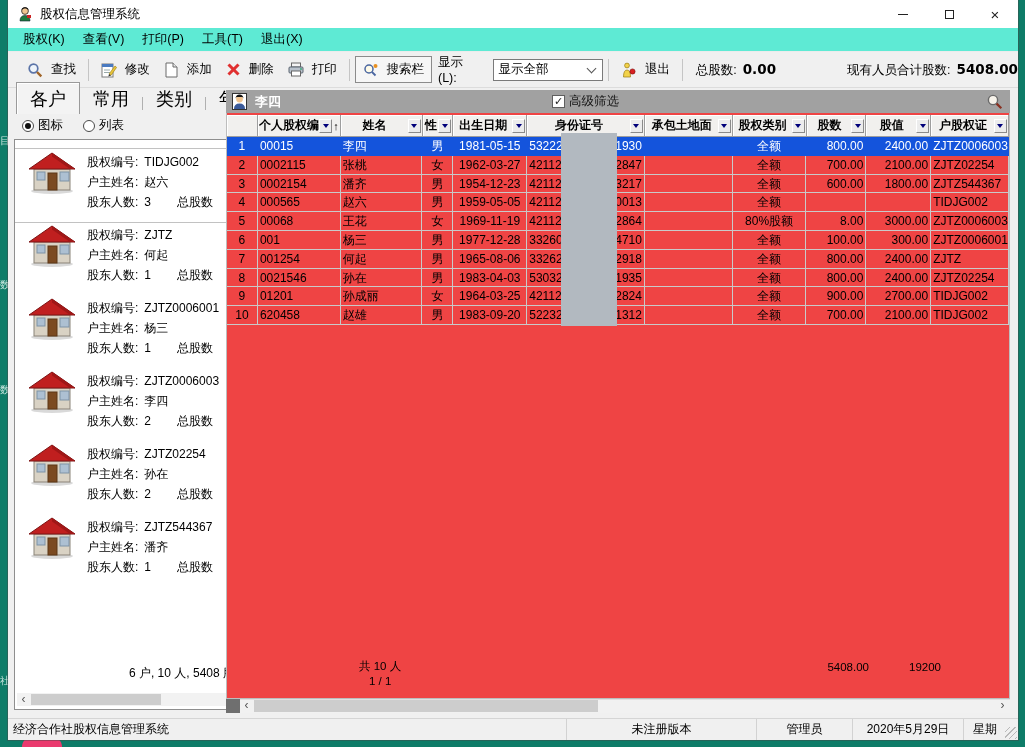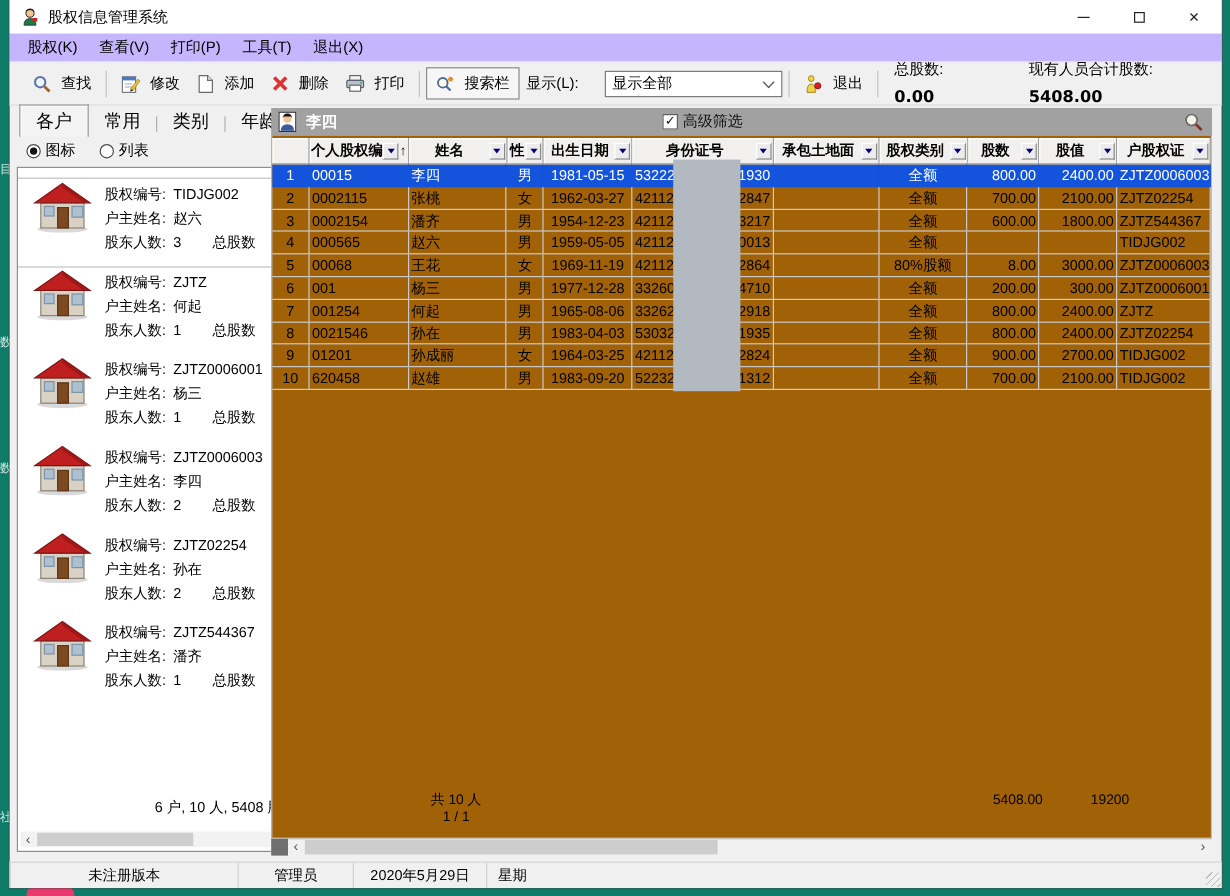--- a/index.html
+++ b/index.html
@@ -17,36 +17,36 @@
 
   .titlebar { position:absolute; left:0; top:0; width:100%; height:28px; background:#fff; display:flex; align-items:center; }
   .app-icon { margin-left:9px; }
   .title-text { margin-left:7px; font-size:12.5px; }
   .win-controls { margin-left:auto; display:flex; height:28px; }
   .win-btn { width:46px; height:28px; display:flex; align-items:center; justify-content:center; color:#222; }
   .glyph-min { width:10px; border-top:1px solid #222; }
   .glyph-max { width:9px; height:9px; border:1px solid #222; }
   .glyph-close { font-size:15px; line-height:1; }
 
-  .menubar { position:absolute; left:0; top:28px; width:100%; height:24px; background:#c4b5fd; display:flex; align-items:center; padding-left:6px; border-bottom:1px solid #ececec; }
+  .menubar { position:absolute; left:0; top:28px; width:100%; height:24px; background:#5eead4; display:flex; align-items:center; padding-left:6px; border-bottom:1px solid #ececec; }
   .menu-item { padding:3px 9px; font-size:12.5px; }
 
   .toolbar { position:absolute; left:0; top:52px; width:100%; height:36px; background:#f0f0f0; border-bottom:1px solid #dcdcdc; display:flex; align-items:center; padding-left:12px; }
   .tb-btn { display:flex; align-items:center; gap:8px; padding:4px 7px; font-size:12.5px; white-space:nowrap; }
   .tb-sep { width:1px; height:22px; background:#c5c5c5; margin:0 5px; }
   .tb-toggled { border:1px solid #8b8b8b; background:#f6f6f6; }
   .display-label { margin-left:6px; font-size:12.5px; }
   .combo { margin-left:22px; width:148px; height:22px; background:#fff; border:1px solid #7a7a7a; display:flex; align-items:center; }
   .combo-value { flex:1; padding-left:5px; font-size:12.5px; overflow:hidden; white-space:nowrap; }
   .combo-arrow { width:7px; height:7px; border-right:1.6px solid #555; border-bottom:1.6px solid #555; transform:rotate(45deg); margin:-3px 7px 0 0; }
-  .tb-stat { display:flex; align-items:baseline; gap:6px; font-size:12.5px; white-space:nowrap;flex-direction:column; }
+  .tb-stat { display:flex; align-items:baseline; gap:6px; font-size:12.5px; white-space:nowrap; }
   .tb-stat b { font-size:13.5px; font-family:"DejaVu Sans",sans-serif; }
 
   
-  .tabstrip { position:absolute; left:8px; top:90px; height:24px; display:flex; align-items:flex-end; font-size:15px; }
+  .tabstrip { position:absolute; left:8px; top:90px; height:24px; display:flex; align-items:flex-end; font-size:18px; }
   .tab { padding:4px 13px 3px 13px; }
   .tab.active { background:#f3f3f3; border:1px solid #9a9a9a; border-bottom:none; box-shadow:inset 1px 1px 0 #fff; }
   .tab-sep { width:1px; height:13px; background:#b0b0b0; margin-bottom:4px; }
 
   .radios { position:absolute; left:14px; top:117px; display:flex; gap:20px; align-items:flex-end; font-size:12.5px; }
   .radio { display:flex; align-items:center; gap:4px; }
   .radio-circle { width:12px; height:12px; border-radius:50%; border:1px solid #4a4a4a; background:#fff; display:flex; align-items:center; justify-content:center; }
   .radio-circle.sel::after { content:""; width:6px; height:6px; border-radius:50%; background:#111; }
 
   .listbox { position:absolute; left:6px; top:139px; width:232px; height:571px; background:#fff; border:1px solid #8e8e8e; overflow:hidden; }
@@ -64,21 +64,21 @@
   .sb-thumb { position:absolute; left:14px; top:1px; bottom:1px; width:130px; background:#cdcdcd; }
 
   
   .panel-header { position:absolute; left:218px; top:90px; width:784px; height:23px; background:#a1a1a1; display:flex; align-items:center; }
   .panel-user { margin-left:6px; }
   .panel-name { margin-left:8px; color:#fff; font-weight:bold; font-size:13px; }
   .panel-filter { position:absolute; left:326px; display:flex; align-items:center; gap:4px; color:#111; font-size:12.5px; }
   .checkbox { width:13px; height:13px; background:#fff; border:1px solid #5f5f5f; display:flex; align-items:center; justify-content:center; font-size:11px; line-height:1; color:#222; }
   .panel-mag { position:absolute; right:7px; top:3px; }
 
-  .table-area { position:absolute; left:218px; top:113px; width:784px; height:586px; background:#a16207; border:1px solid #bdbdbd; border-top:none; }
+  .table-area { position:absolute; left:218px; top:113px; width:784px; height:586px; background:#ef4444; border:1px solid #bdbdbd; border-top:none; }
   .tbl-header { display:flex; margin-top:2px; }
   .th { height:22px; background:#f1f0ee; border-right:1px solid #9e9e9e; border-bottom:1px solid #9e9e9e; box-shadow:inset 1px 1px 0 #fff; display:flex; align-items:center; justify-content:center; font-weight:bold; font-size:12px; overflow:hidden; white-space:nowrap; padding:0 1px; }
   .th-lab { flex:1; text-align:center; overflow:hidden; }
   .filter-btn { width:13px; height:14px; background:#ececec; border:1px solid; border-color:#fff #8a8a8a #8a8a8a #fff; display:flex; align-items:center; justify-content:center; flex:none; }
   .filter-btn::after { content:""; border-left:3.5px solid transparent; border-right:3.5px solid transparent; border-top:4px solid #00007a; }
   .sort-arrow { font-weight:bold; font-size:11px; margin-left:1px; flex:none; }
 
   .c0{width:31px}.c1{width:83px}.c2{width:82px}.c3{width:31px}.c4{width:74px}.c5{width:118px}
   .c6{width:88px}.c7{width:74px}.c8{width:60px}.c9{width:65px}.c10{width:78px}
 
@@ -520,21 +520,21 @@
           <div class="td c1">001</div>
           <div class="td c2">杨三</div>
           <div class="td c3 ctr">男</div>
           <div class="td c4 ctr">1977-12-28</div>
           <div class="td c5 idc">
             <span>33260</span>
             <span>4710</span>
           </div>
           <div class="td c6"></div>
           <div class="td c7 ctr">全额</div>
-          <div class="td c8 rt">200.00</div>
+          <div class="td c8 rt">100.00</div>
           <div class="td c9 rt">300.00</div>
           <div class="td c10">ZJTZ0006001</div>
         </div>
 
         <div class="row">
           <div class="td c0 num">7</div>
           <div class="td c1">001254</div>
           <div class="td c2">何起</div>
           <div class="td c3 ctr">男</div>
           <div class="td c4 ctr">1965-08-06</div>
@@ -609,20 +609,21 @@
 
   <div class="tbl-hscroll">
     <div class="tbl-track"></div>
     <div class="tbl-corner"></div>
     <span class="scroll-arrow tbl-scroll-left" style="position:absolute;color:#555">‹</span>
     <div class="tbl-thumb"></div>
     <span class="scroll-arrow tbl-scroll-right" style="position:absolute;color:#555">›</span>
   </div>
 
   <div class="statusbar">
+    <div class="sb-sec first">经济合作社股权信息管理系统</div>
     <div class="sb-sec w190">未注册版本</div>
     <div class="sb-sec w96">管理员</div>
     <div class="sb-sec w111">2020年5月29日</div>
     <div class="sb-sec w55">星期</div>
     <div class="grip"></div>
   </div>
 
 </div>
 
 </body></html>

